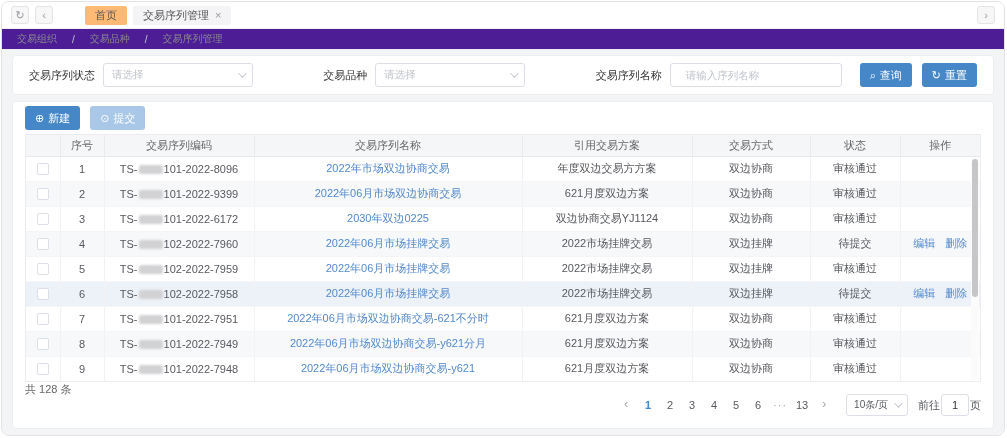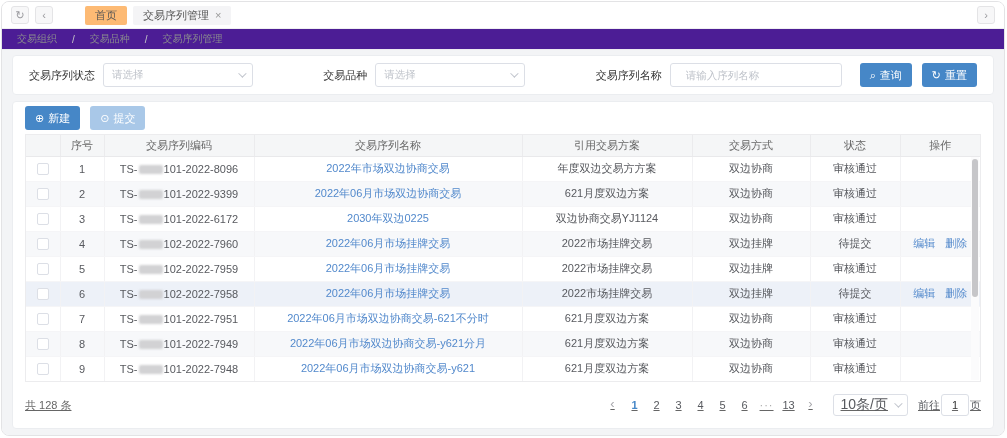--- a/index.html
+++ b/index.html
@@ -56,27 +56,27 @@
   tr.striped td { background:#f7f8fa; }
   tr.highlight td { background:#edf1f8; }
   .name-link { color:#5289cc; cursor:pointer; }
   .action-link { color:#5289cc; cursor:pointer; margin:4px 5px; }
   .redacted { display:inline-block; width:24px; height:9px; background:#d2d2d4; border-radius:2px; filter:blur(1.3px); vertical-align:-1px; margin:0 1px; }
   .checkbox { display:inline-block; width:12px; height:12px; border:1px solid #dcdfe6; border-radius:2px; background:#fff; vertical-align:middle; cursor:pointer; }
   .scrollbar { position:absolute; top:22px; right:1px; bottom:1px; width:8px; background:#fbfbfc; }
   .scrollbar .thumb { position:absolute; top:2px; left:1px; width:6px; height:62%; background:#c6c6c9; border-radius:3px; }
 
   
-  .tfooter { flex:1; display:flex; align-items:center; justify-content:space-between; font-size:11px; color:#666;text-decoration:underline; }
+  .tfooter { flex:1; display:flex; justify-content:space-between; font-size:11px; color:#666; }
   .pager { display:flex; align-items:center; gap:2px; }
   .page { min-width:20px; height:20px; line-height:20px; text-align:center; color:#57595e; cursor:pointer; padding:0 2px; }
   .page.active { color:#4687c7; font-weight:bold; }
   .page.dots { color:#aaa; cursor:default; letter-spacing:1px; }
   .pnav { width:20px; height:20px; line-height:18px; text-align:center; color:#a8a8ac; font-size:13px; cursor:pointer; }
-  .size-select { height:22px; border:1px solid #dcdfe6; border-radius:3px; display:flex; align-items:center; gap:6px; padding:0 7px; margin:0 8px 0 10px; color:#57595e; font-size:14px; cursor:pointer; }
+  .size-select { height:22px; border:1px solid #dcdfe6; border-radius:3px; display:flex; align-items:center; gap:6px; padding:0 7px; margin:0 8px 0 10px; color:#57595e; font-size:10px; cursor:pointer; }
   .jump { display:flex; align-items:center; gap:1px; color:#57595e; }
   .jump input { width:28px; height:22px; border:1px solid #dcdfe6; border-radius:3px; text-align:center; font-size:11px; color:#333; outline:none; font-family:inherit; }
 </style>
 </head>
 <body>
 
 <div class="app">
 
   <div class="tabbar">
     <div class="icon-btn"><span>↻</span></div>

